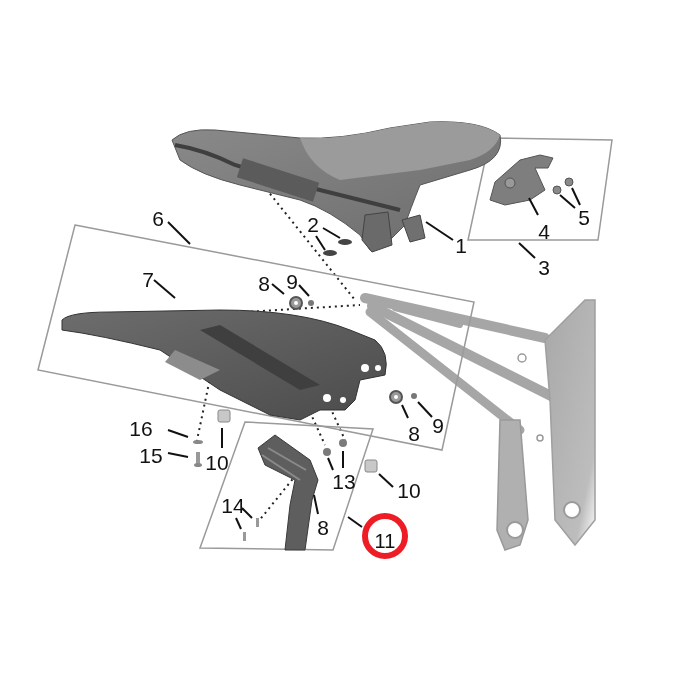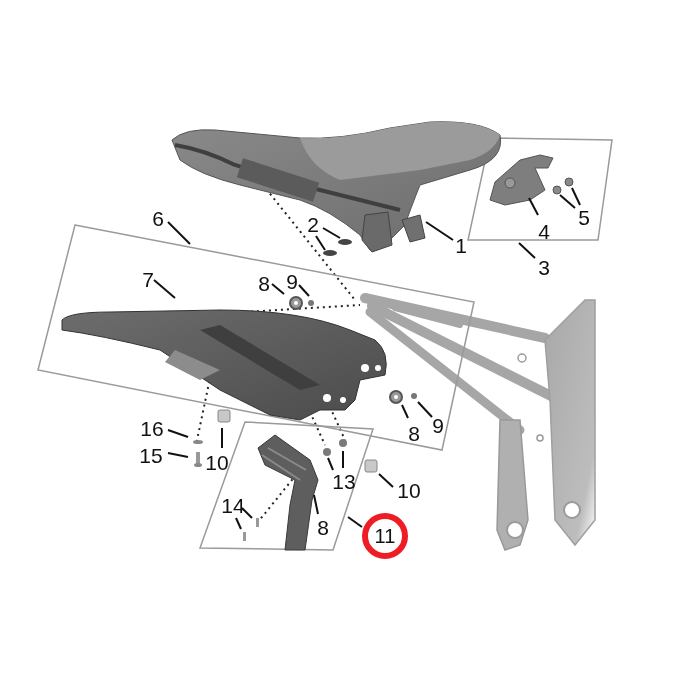--- a/index.html
+++ b/index.html
@@ -189,18 +189,18 @@
   <span class="callout" style="left:264px;top:283px;">8</span>
   <span class="callout" style="left:292px;top:281px;">9</span>
   <span class="callout" style="left:414px;top:433px;">8</span>
   <span class="callout" style="left:438px;top:425px;">9</span>
   <span class="callout" style="left:217px;top:462px;">10</span>
   <span class="callout" style="left:409px;top:490px;">10</span>
   <span class="callout" style="left:323px;top:527px;">8</span>
   <span class="callout" style="left:344px;top:481px;">13</span>
   <span class="callout" style="left:233px;top:505px;">14</span>
   <span class="callout" style="left:151px;top:455px;">15</span>
-  <span class="callout" style="left:152px;top:428px;">16</span>
-
-  <div class="highlight-ring" style="left:385px;top:536px;">
+  <span class="callout" style="left:141px;top:428px;">16</span>
+
+  <div class="highlight-ring" style="left:385px;top:536px;align-items:flex-end;">
     <span>11</span>
   </div>
 </div>
 
 </body></html>

